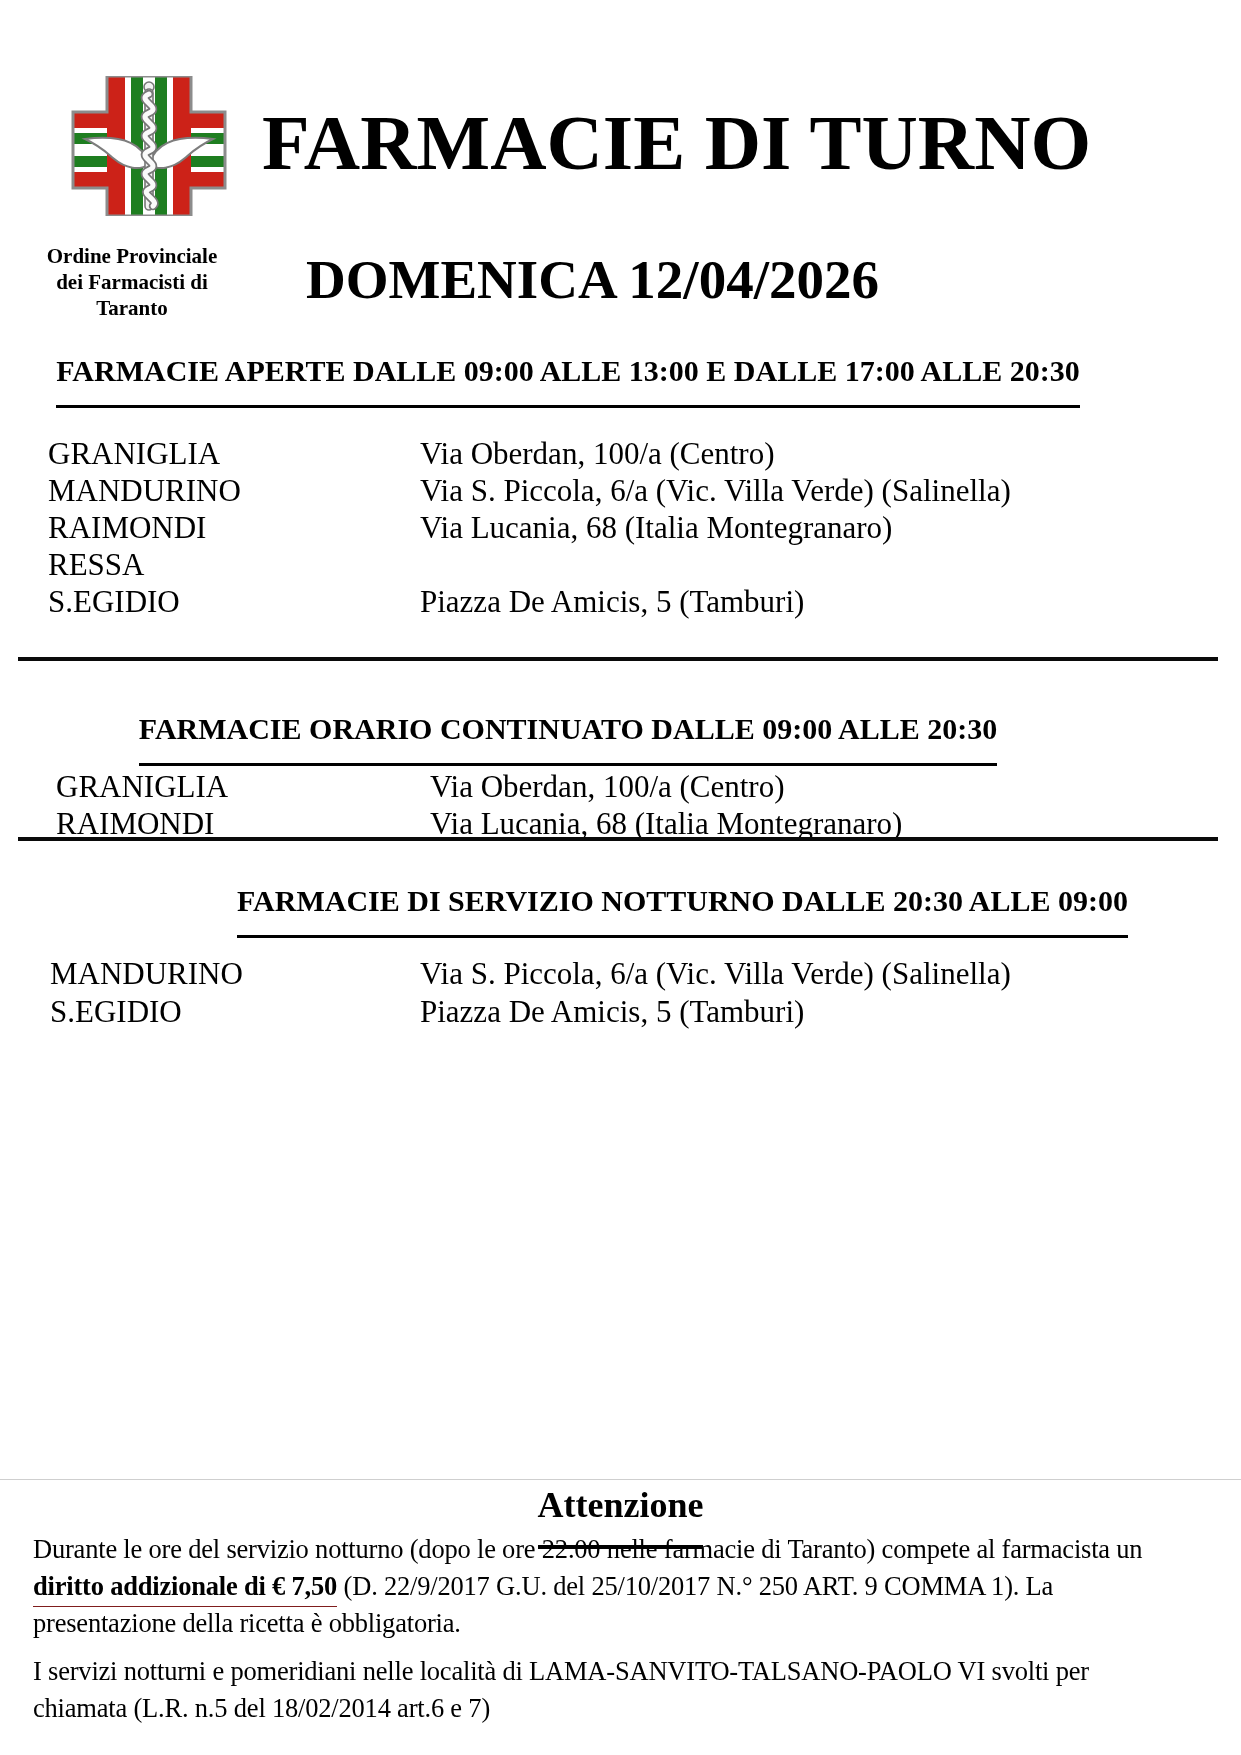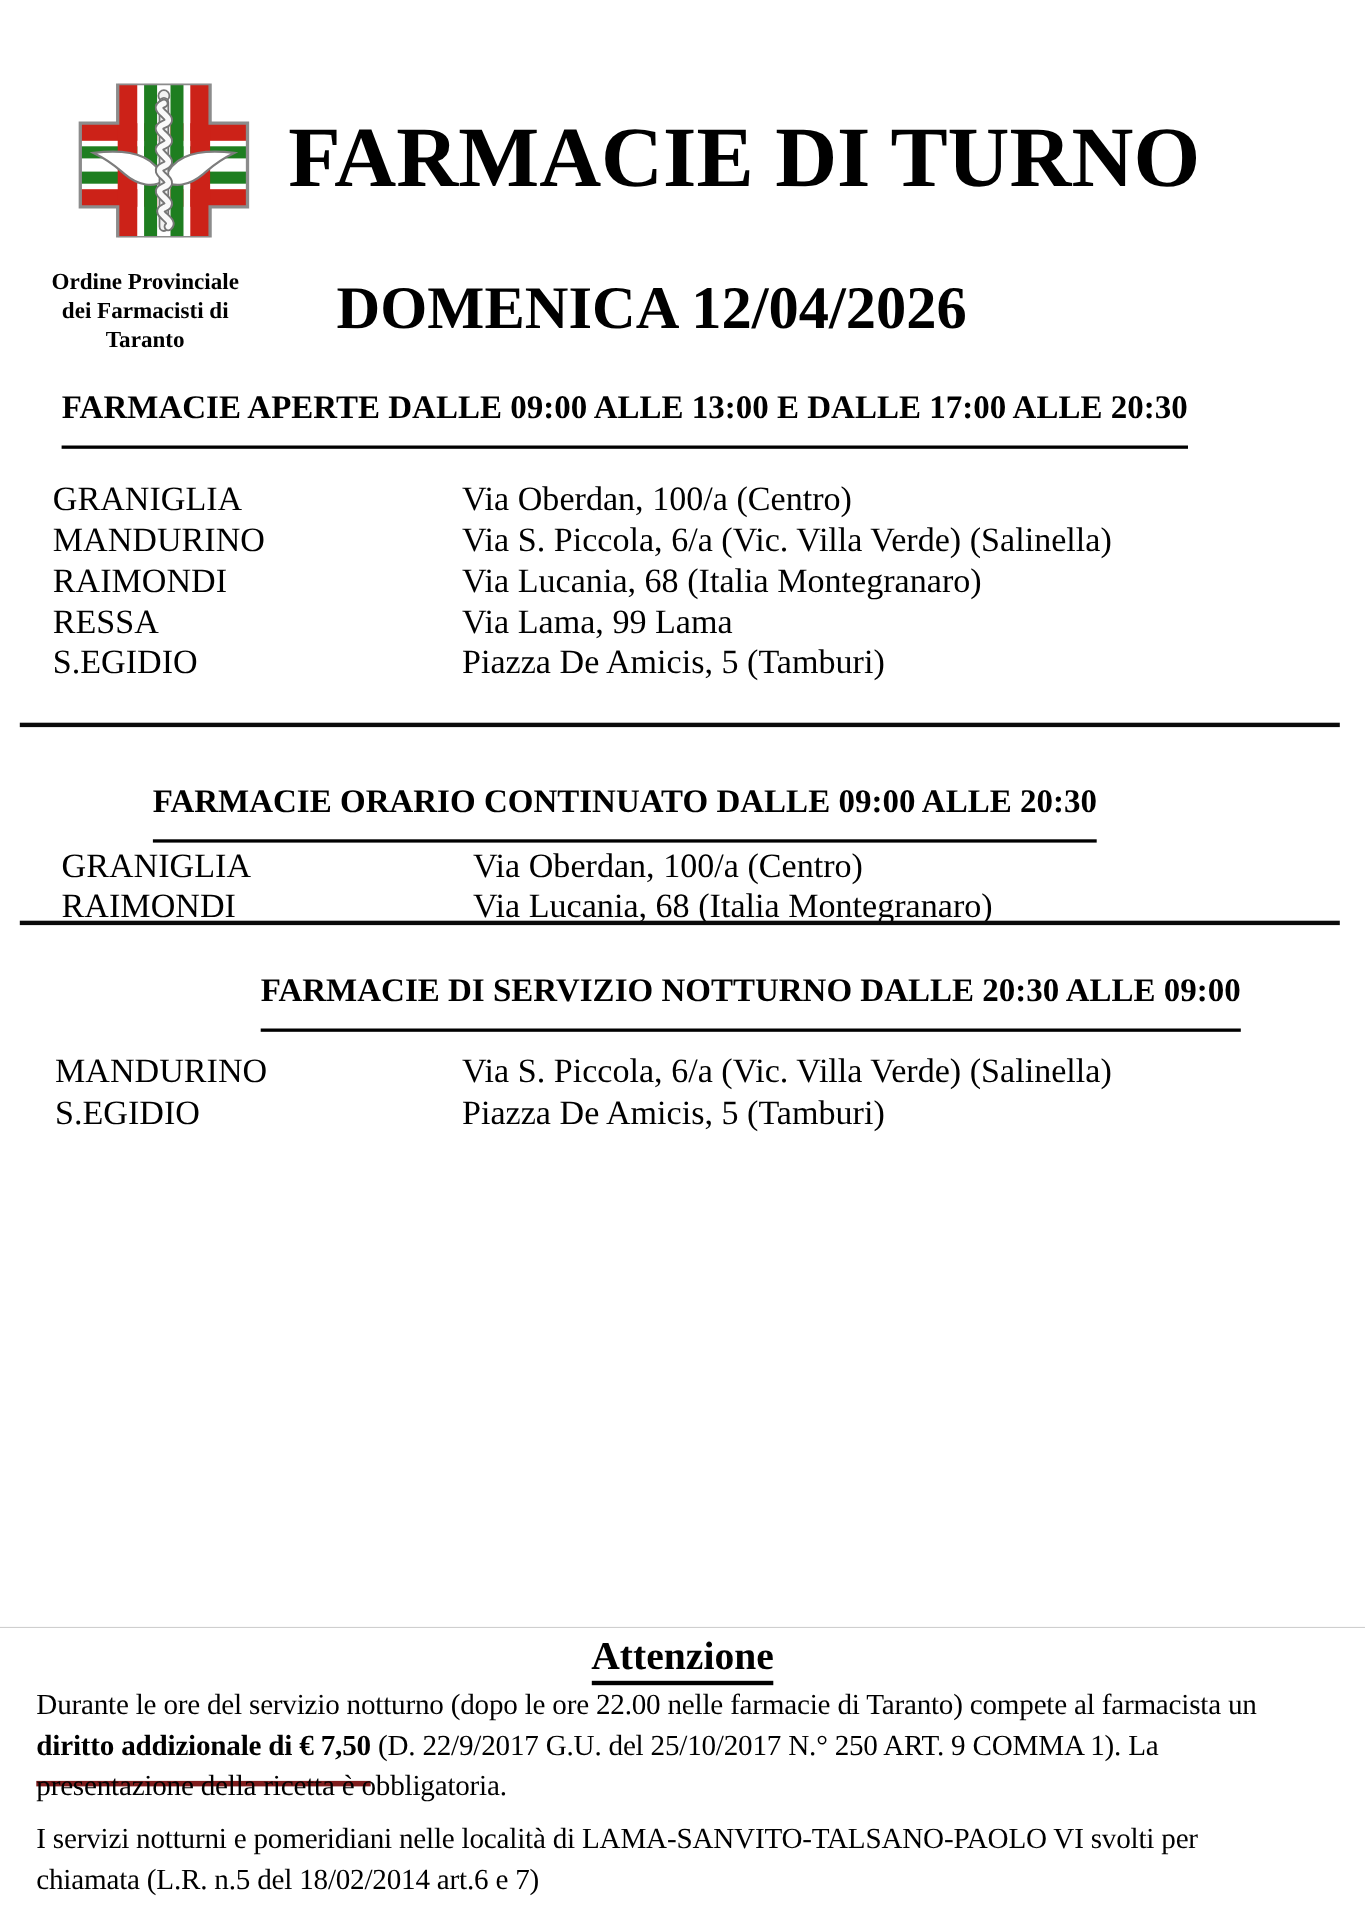--- a/index.html
+++ b/index.html
@@ -49,31 +49,31 @@
     position:absolute;left:18px;width:1200px;height:4px;background:#0a0a0a;
   }
   .divider-1{top:657px;}
   .divider-2{top:837px;}
   
   .faint-rule{position:absolute;left:0;top:1479px;width:1241px;height:1px;background:#cfcfcf;}
   .attention-title{
     position:absolute;left:0;top:1486px;width:1241px;text-align:center;
     font-size:36px;font-weight:bold;line-height:1.1;
   }
-  .attention-title span{display:inline-block;border-bottom:4px solid #000;padding-bottom:2px;}
+  .attention-title span{display:inline-block;border-bottom:4px solid #000;padding-bottom:19px;}
   .foot-line{
     position:absolute;left:33px;
     font-size:26.5px;letter-spacing:-0.2px;line-height:1.1;white-space:nowrap;
   }
   .fl1{top:1535px;}
   .fl2{top:1572px;}
   .fl3{top:1609px;}
   .fl4{top:1657px;}
   .fl5{top:1694px;}
-  .bold-underline{font-weight:bold;border-bottom:5px solid #7f1d1d;padding-bottom:18px;}
+  .bold-underline{font-weight:bold;border-bottom:1px solid #7f1d1d;padding-bottom:5px;}
 </style>
 </head>
 <body>
 
 <div class="logo-box">
   <svg width="158" height="140" viewBox="0 0 152 140">
     <defs>
       <clipPath id="crossClip">
         <path d="M34,0 H118 V36 H152 V112 H118 V140 H34 V112 H0 V36 H34 Z"></path>
       </clipPath>
@@ -127,21 +127,20 @@
   <div class="row">
     <span class="ph-name">MANDURINO</span>
     <span class="ph-addr">Via S. Piccola, 6/a (Vic. Villa Verde) (Salinella)</span>
   </div>
   <div class="row">
     <span class="ph-name">RAIMONDI</span>
     <span class="ph-addr">Via Lucania, 68 (Italia Montegranaro)</span>
   </div>
   <div class="row">
     <span class="ph-name">RESSA</span>
-    <span class="ph-addr">Via Lama, 99 Lama</span>
   </div>
   <div class="row">
     <span class="ph-name">S.EGIDIO</span>
     <span class="ph-addr">Piazza De Amicis, 5 (Tamburi)</span>
   </div>
 </div>
 <div class="divider divider-1"></div>
 
 <div class="sec-header sec2-header">
   <span>FARMACIE ORARIO CONTINUATO DALLE 09:00 ALLE 20:30</span>

